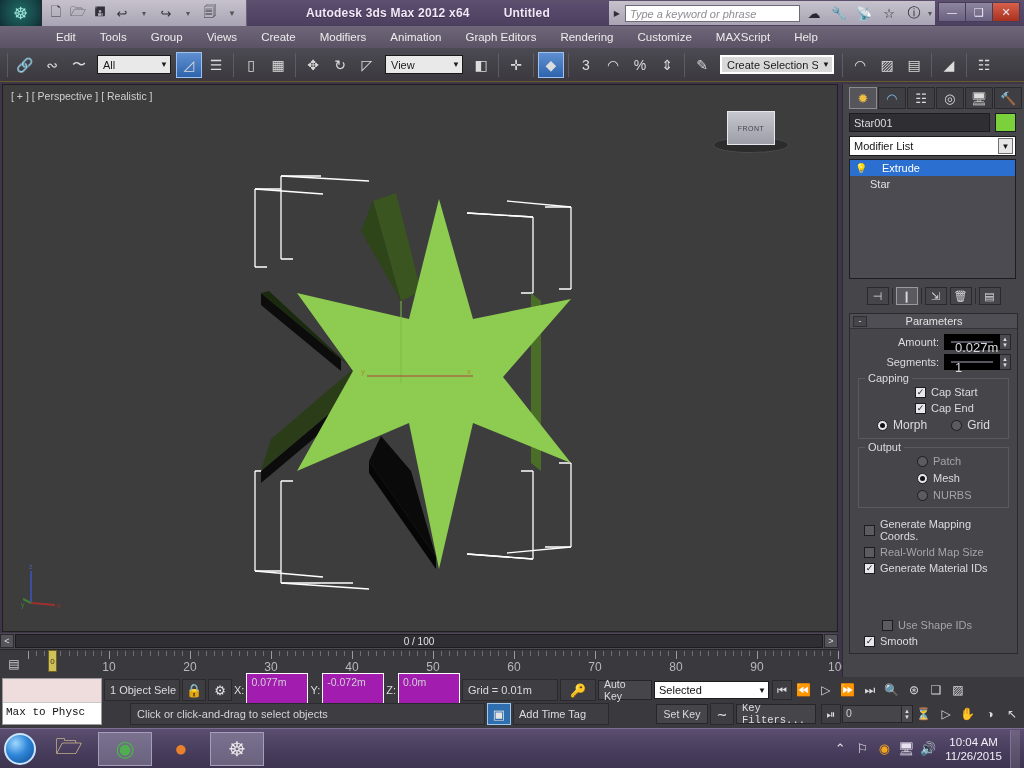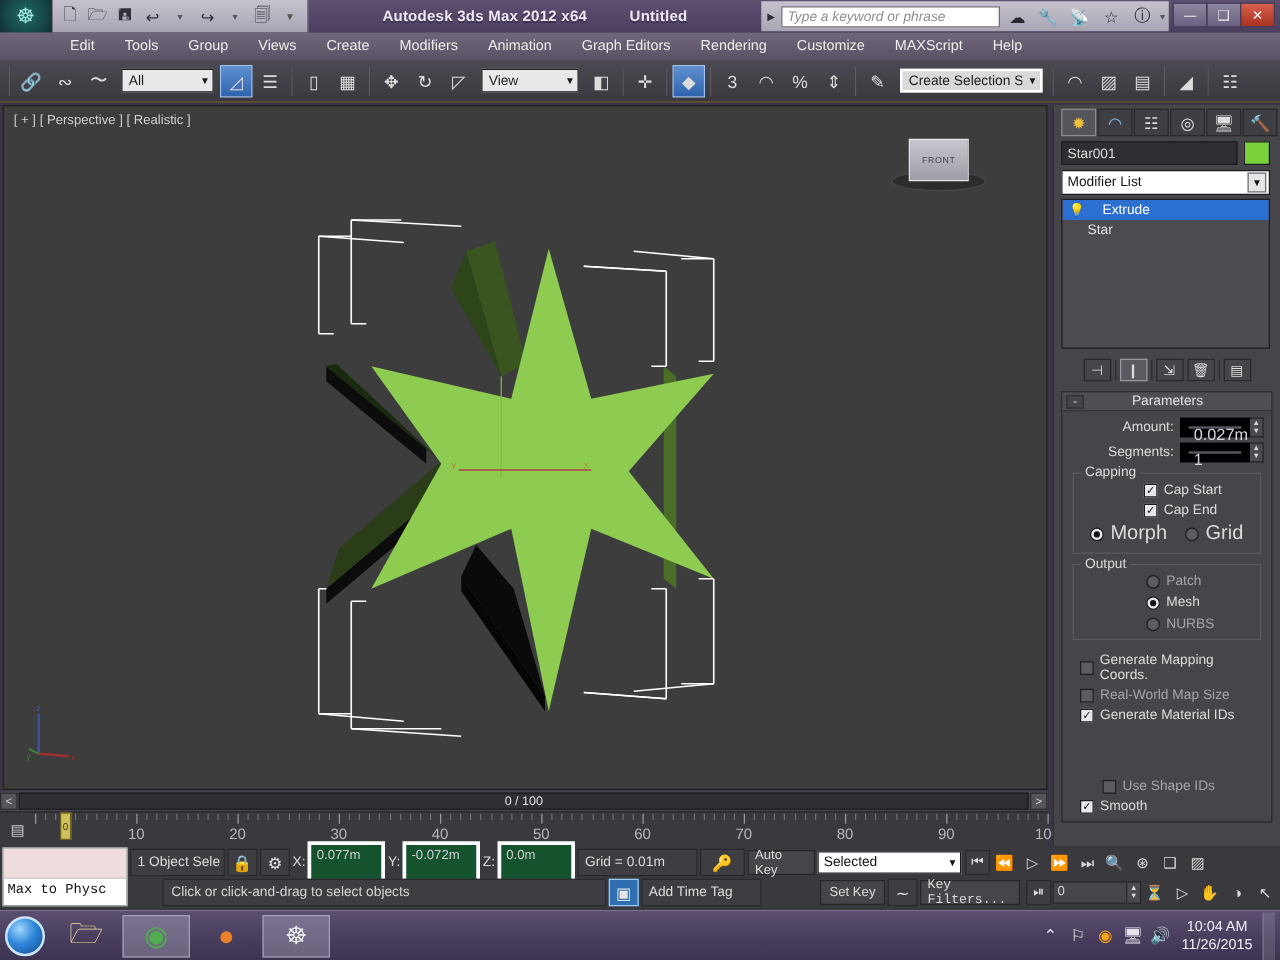--- a/index.html
+++ b/index.html
@@ -161,21 +161,21 @@
   .s-cell {
     height:22px; display:flex; align-items:center; padding:0 5px;
     background:#3e3d42; border:1px solid #2a292d; color:#dcdcdc; font-size:11px;
     margin-right:2px; white-space:nowrap;
   }
   .s-icon { height:22px;width:24px;display:flex;align-items:center;justify-content:center;
     color:#e4e4e4;font-size:13px;background:#3e3d42;border:1px solid #2a292d;margin-right:2px;}
   .coord { display:flex; align-items:center; margin-right:2px;}
   .coord .ax { color:#dcdcdc; font-size:11px; padding-right:2px; }
   .coord .fld {
-    width:62px;height:34px;background:#14532d;border:3px solid #ffffff;
+    width:62px;height:34px;background:#a21caf;border:1px solid #ffffff;
     color:#d0cfd4;font-size:10.5px;padding:1px 4px;line-height:15px;
   }
   .prompt {
     height:22px;width:355px;background:#3e3d42;border:1px solid #2a292d;
     color:#d4d4d4;font-size:11px;display:flex;align-items:center;padding:0 6px;
   }
   .keybtn {
     height:20px;display:flex;align-items:center;justify-content:center;padding:0 5px;
     background:#46454a;border:1px solid #262528;color:#dcdcdc;font-size:10.5px;margin-right:2px;
   }
@@ -259,21 +259,21 @@
   .crow { display:flex; align-items:center; margin-bottom:4px; font-size:11px; color:#dcdcdc; }
   .cbox { width:11px;height:11px;background:#e8e8ea;border:1px solid #1d1c20;
           display:flex;align-items:center;justify-content:center;
           font-size:9px;color:#16161a;margin-right:5px;}
   .cbox.off { background:#5c5b61; }
   .rbox { width:11px;height:11px;border-radius:50%;background:#e8e8ea;border:1px solid #1d1c20;
           display:flex;align-items:center;justify-content:center;margin-right:5px;}
   .rbox.off { background:#5c5b61;}
   .rbox .dot{ width:5px;height:5px;border-radius:50%;background:#121216;}
   .radrow { display:flex; align-items:center; justify-content:space-around; }
-  .radrow .ri { display:flex; align-items:center; font-size:16px; color:#dcdcdc; }
+  .radrow .ri { display:flex; align-items:center; font-size:12px; color:#dcdcdc; }
   .oitem { display:flex; align-items:center; font-size:11px; color:#dcdcdc;
            margin:0 0 5px 52px; }
   .dim { color:#a5a4aa; }
 
   
   .taskbar {
     position:absolute; left:0; top:728px; width:1024px; height:40px;
     background:linear-gradient(180deg,#5b4e70 0%, #4a3f5e 50%, #3d3450 100%);
     border-top:1px solid #7a6e92; display:flex; align-items:center;
   }

